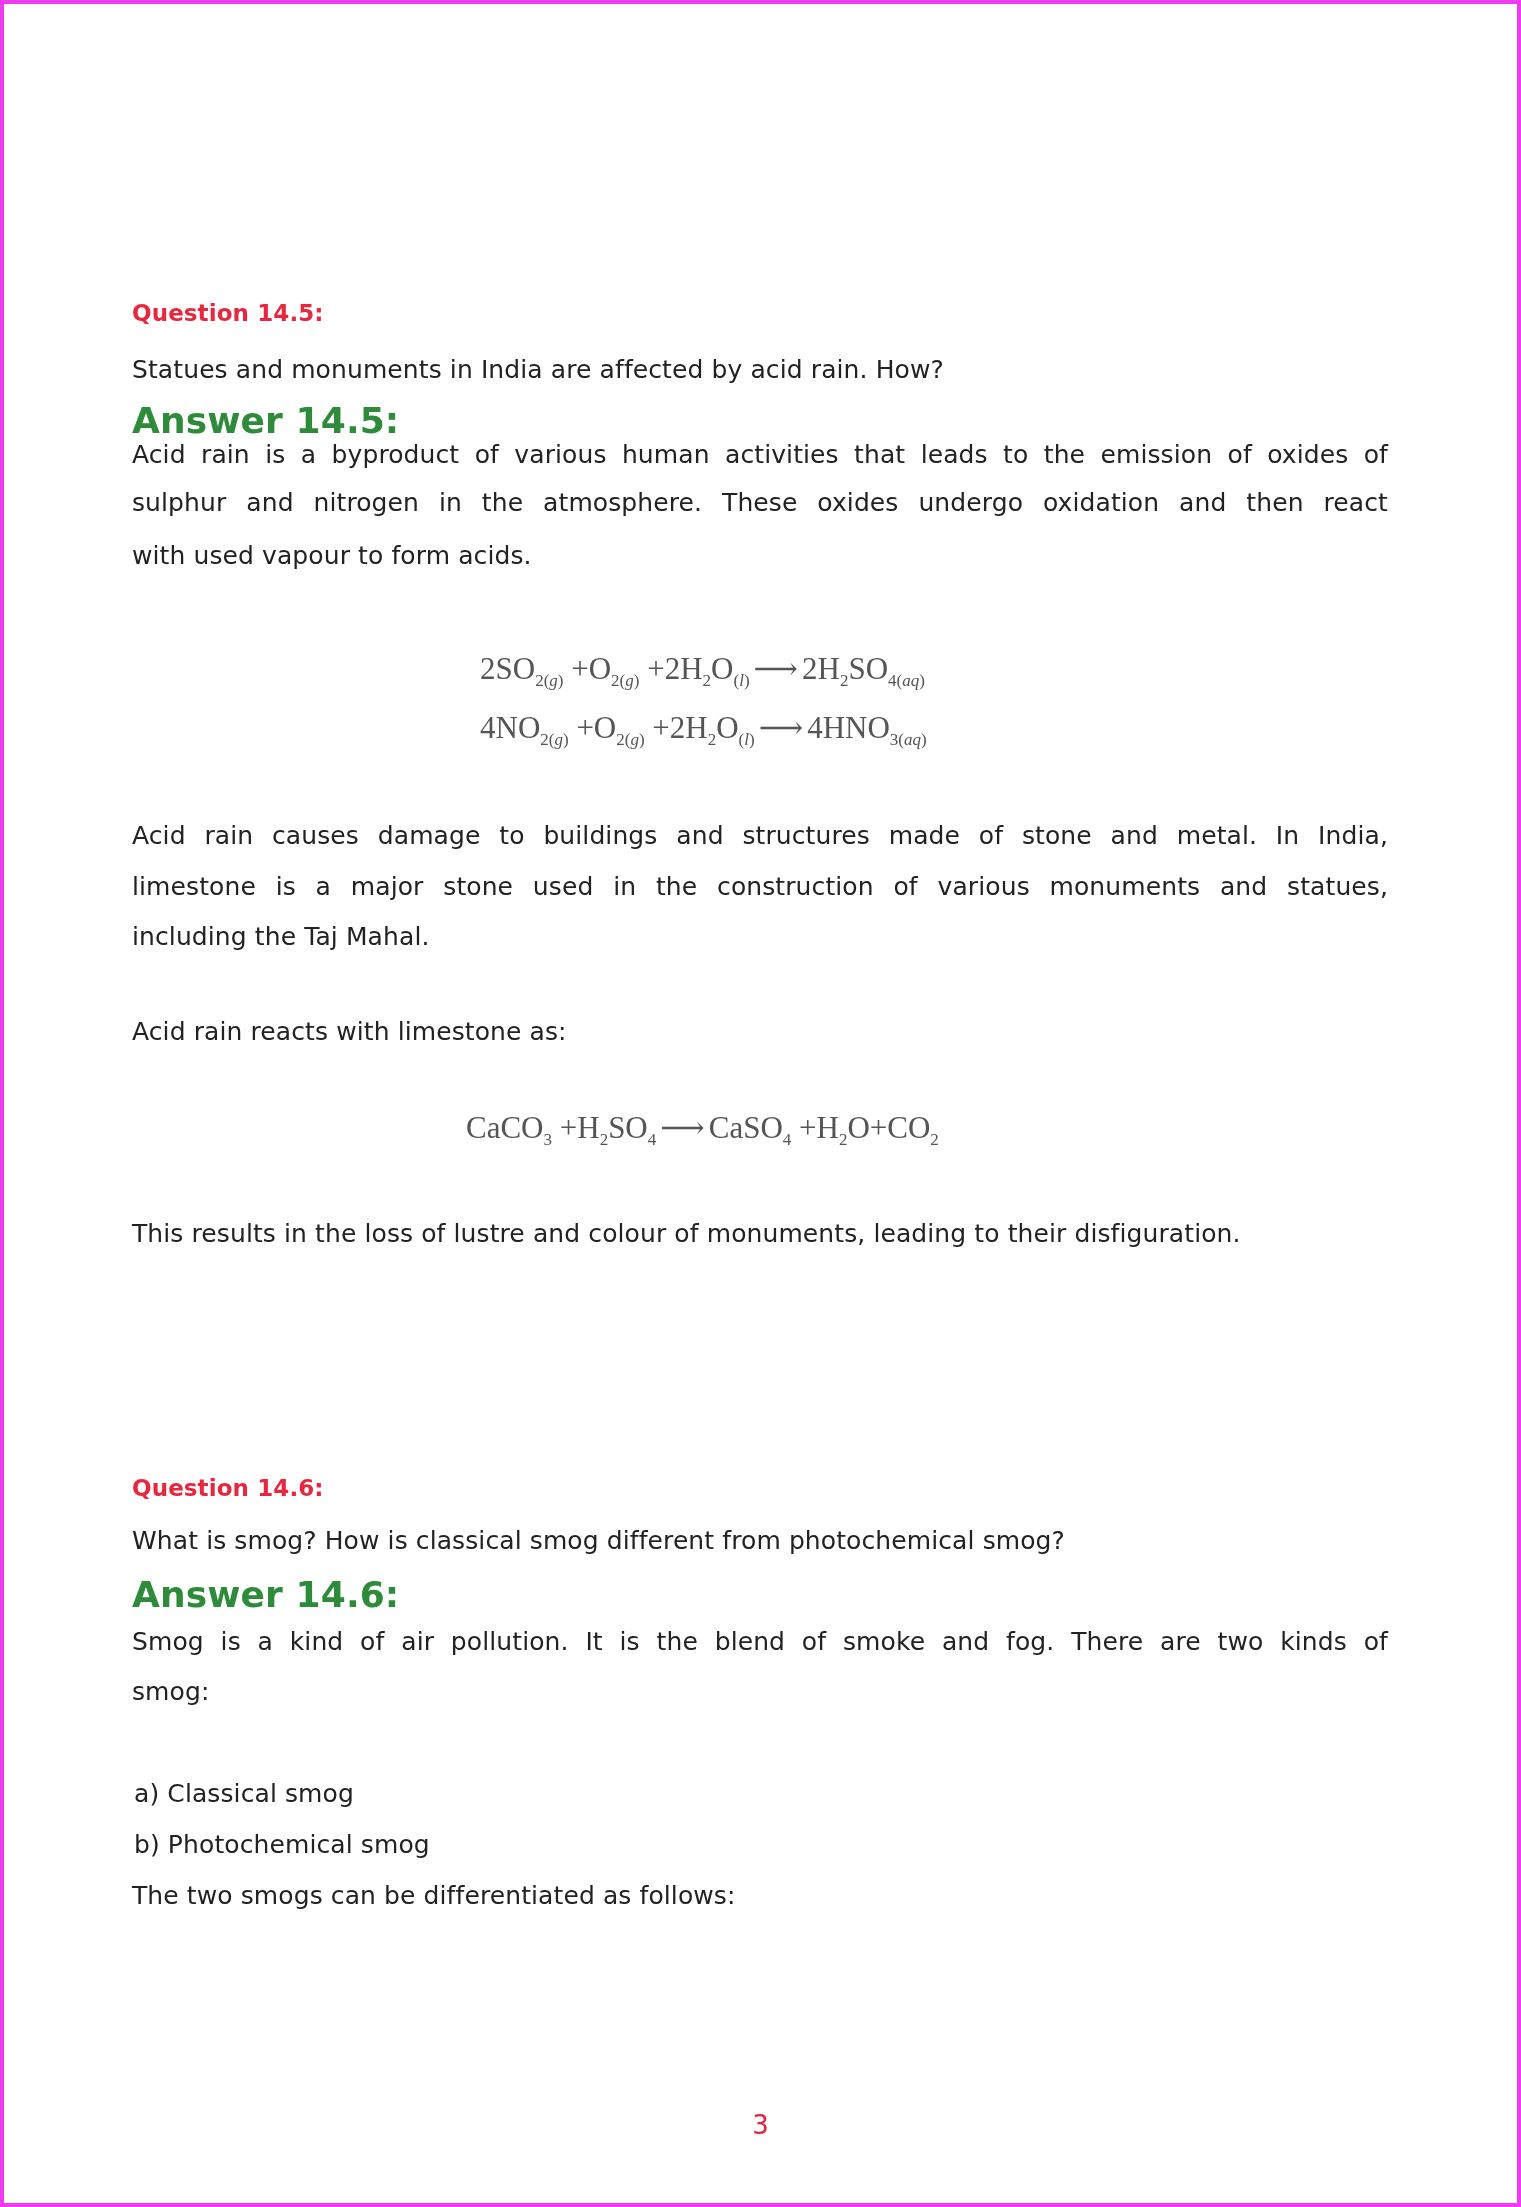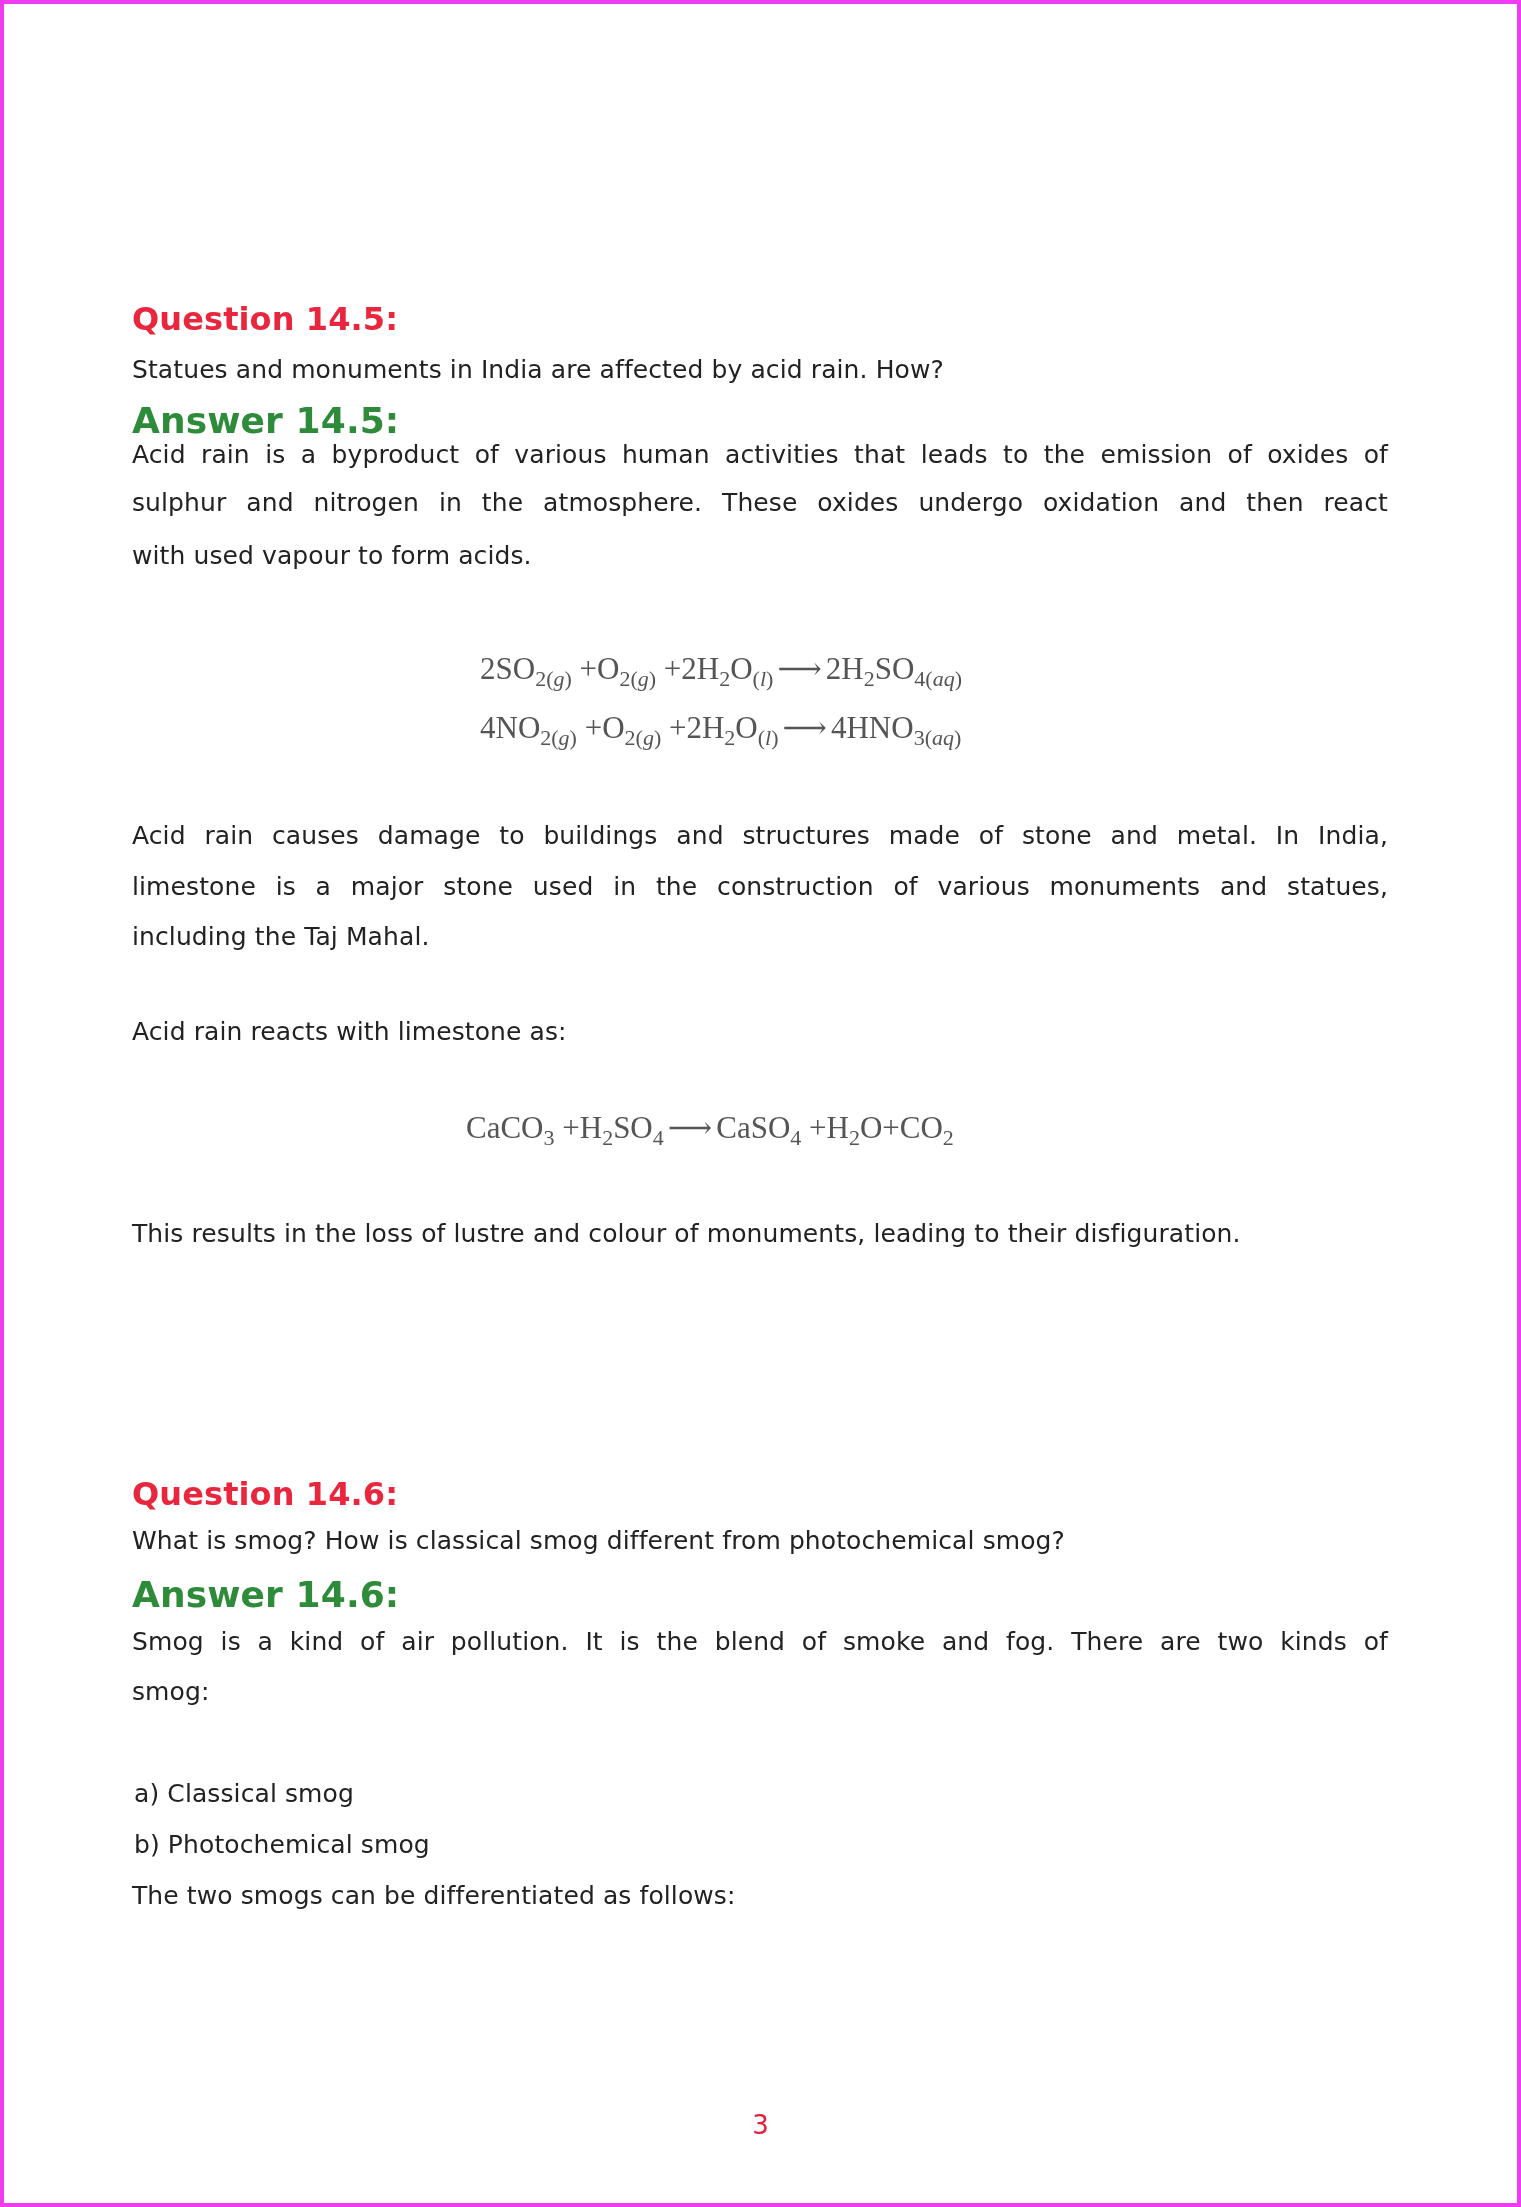--- a/index.html
+++ b/index.html
@@ -7,27 +7,27 @@
   .page-frame {
     position: absolute; left: 0; top: 0; width: 1521px; height: 2207px;
     box-sizing: border-box; border: 4px solid #f03cf0; background: #fff;
   }
   .txt {
     position: absolute; left: 132px; margin: 0; white-space: nowrap;
     font-family: "DejaVu Sans", sans-serif; font-size: 25px; color: #222222;
     letter-spacing: 0.1px;
   }
   .justify { white-space: normal; width: 1256px; text-align: justify; text-align-last: justify; }
-  .heading-q { font-weight: bold; color: #e8273f; font-size: 32px; }
+  .heading-q { font-weight: bold; color: #e8273f; font-size: 23px; }
   .heading-a { font-weight: bold; color: #2e8b3a; font-size: 36px; }
   .eq {
     position: absolute; margin: 0; white-space: nowrap;
     font-family: "Liberation Serif", "DejaVu Serif", serif; font-size: 31px; color: #555555;
   }
-  .eq sub { font-size: 22px; vertical-align: -7px; line-height: 0; }
+  .eq sub { font-size: 17px; vertical-align: -7px; line-height: 0; }
   .eq .arrow { display: inline-block; margin: 0 4px; }
   .page-num {
     position: absolute; left: 0; width: 1521px; text-align: center; top: 2110px;
     font-family: "DejaVu Sans", sans-serif; font-size: 26px; color: #e0233c;
   }
 </style>
 </head>
 <body>
 
 <div class="page-frame"></div>

